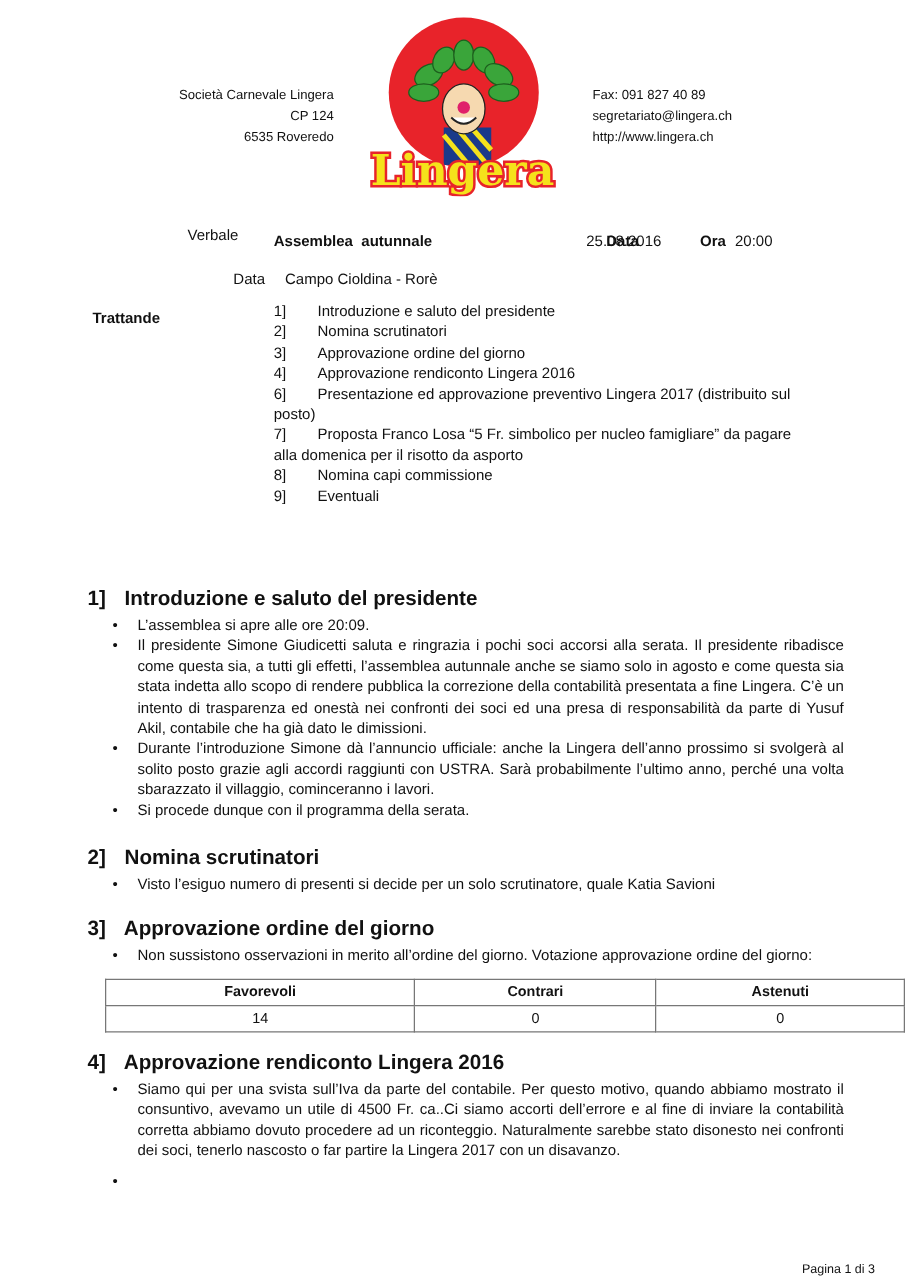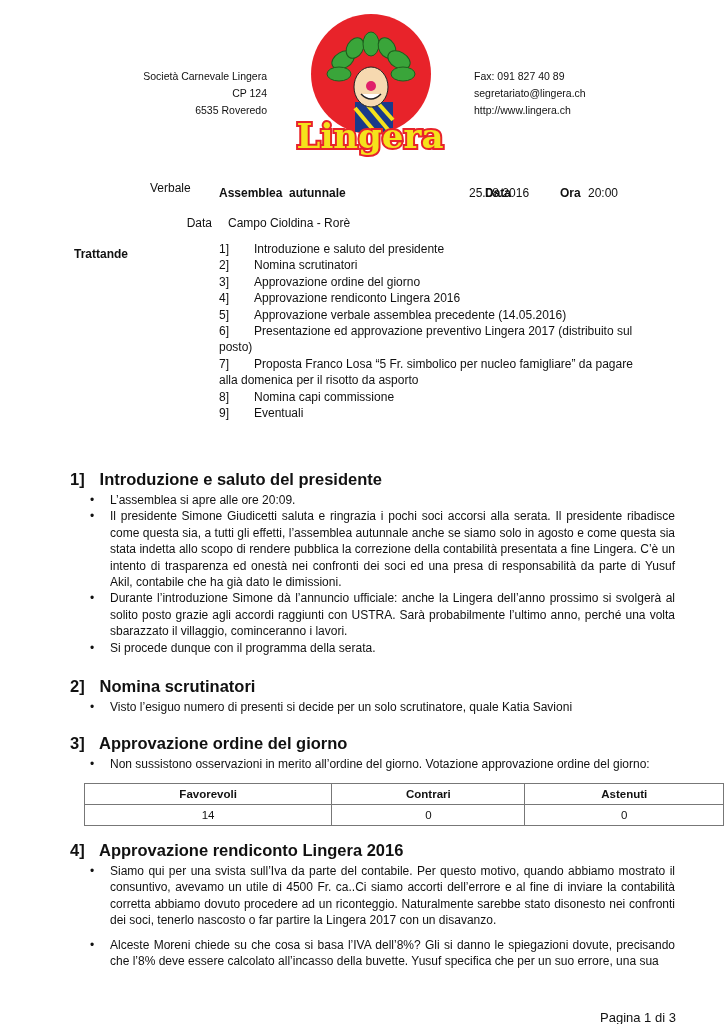--- a/index.html
+++ b/index.html
@@ -41,21 +41,21 @@
     .s1 { top: 456px; }
     .s2 { top: 663px; }
     .s3 { top: 720px; }
     .s4 { top: 827px; }
 
     
     .vote-table { position: absolute; left: 84px; top: 771px; width: 640px; border-collapse: collapse; font-size: 11.5px; }
     .vote-table th, .vote-table td { border: 1px solid #777; text-align: center; height: 21px; padding: 0; }
     .vote-table th { font-weight: bold; }
 
-    .footer { position: absolute; left: 600px; top: 998px; width: 100px; text-align: left; font-size: 13px; }
+    .footer { position: absolute; left: 600px; top: 998px; width: 100px; text-align: right; font-size: 10px; }
   </style>
 </head>
 <body>
 
 <div class="page">
 
   <div class="hdr-left">
     <div>Società Carnevale Lingera</div>
     <div>CP 124</div>
     <div>6535 Roveredo</div>
@@ -104,21 +104,20 @@
   <div class="meta m-ora-val">20:00</div>
   <div class="meta m-luogo-lbl lbl">Data</div>
   <div class="meta m-luogo-val">Campo Cioldina - Rorè</div>
   <div class="meta m-tratt-lbl">Trattande</div>
 
   <div class="agenda">
     <div class="item"><span class="num">1]</span><span>Introduzione e saluto del presidente</span></div>
     <div class="item"><span class="num">2]</span><span>Nomina scrutinatori</span></div>
     <div class="item"><span class="num">3]</span><span>Approvazione ordine del giorno</span></div>
     <div class="item"><span class="num">4]</span><span>Approvazione rendiconto Lingera 2016</span></div>
-    <div class="item"><span class="num">5]</span><span>Approvazione verbale assemblea precedente (14.05.2016)</span></div>
     <div class="item"><span class="num">6]</span><span>Presentazione ed approvazione preventivo Lingera 2017 (distribuito sul posto)</span></div>
     <div class="item"><span class="num">7]</span><span>Proposta Franco Losa “5 Fr. simbolico per nucleo famigliare” da pagare alla domenica per il risotto da asporto</span></div>
     <div class="item"><span class="num">8]</span><span>Nomina capi commissione</span></div>
     <div class="item"><span class="num">9]</span><span>Eventuali</span></div>
   </div>
 
   <div class="section s1">
     <h2><span class="hn">1]</span> <span>Introduzione e saluto del presidente</span></h2>
     <ul class="bullets">
       <li><span class="dot">•</span><span>L’assemblea si apre alle ore 20:09.</span></li>
@@ -154,18 +153,18 @@
       <td>0</td>
       <td>0</td>
     </tr>
   </tbody>
     </table>
 
   <div class="section s4">
     <h2><span class="hn">4]</span> <span>Approvazione rendiconto Lingera 2016</span></h2>
     <ul class="bullets">
       <li><span class="dot">•</span><span>Siamo qui per una svista sull’Iva da parte del contabile. Per questo motivo, quando abbiamo mostrato il consuntivo, avevamo un utile di 4500 Fr. ca..Ci siamo accorti dell’errore e al fine di inviare la contabilità corretta abbiamo dovuto procedere ad un riconteggio. Naturalmente sarebbe stato disonesto nei confronti dei soci, tenerlo nascosto o far partire la Lingera 2017 con un disavanzo.</span></li>
-      <li class="gap"><span class="dot">•</span><span>Alceste Moreni chiede su che cosa si basa l’IVA dell’8%? Gli si danno le spiegazioni dovute, precisando che l’8% deve essere calcolato all’incasso della buvette. Yusuf specifica che per un suo errore, una sua</span></li>
+      <li class="gap"><span class="dot">•</span></li>
     </ul>
   </div>
 
   <div class="footer">Pagina 1 di 3</div>
 </div>
 
 </body></html>

